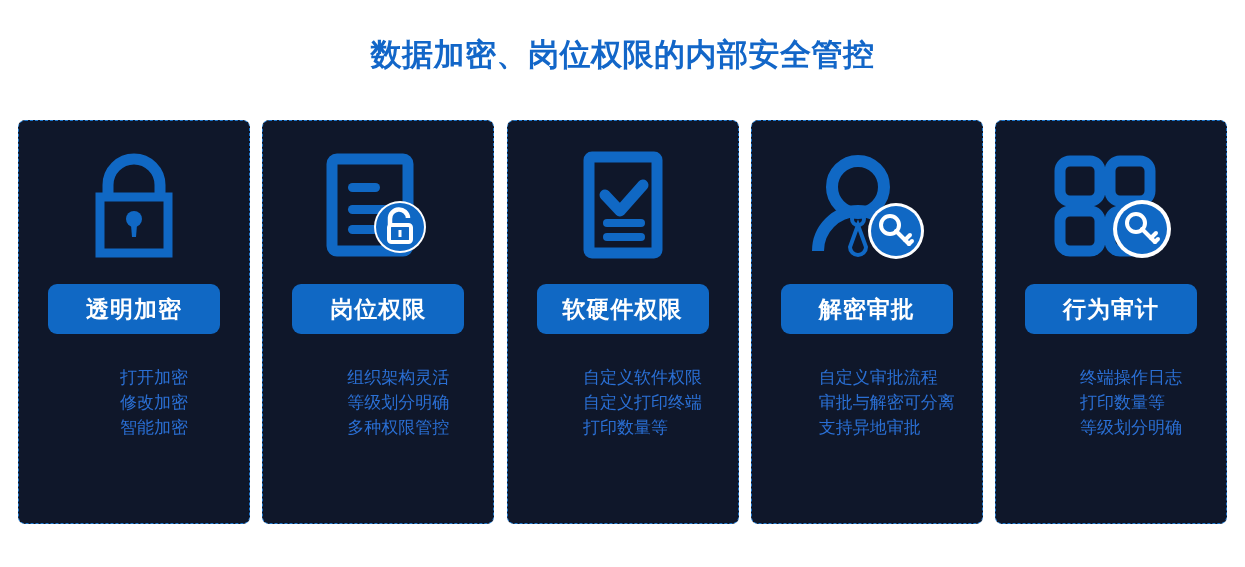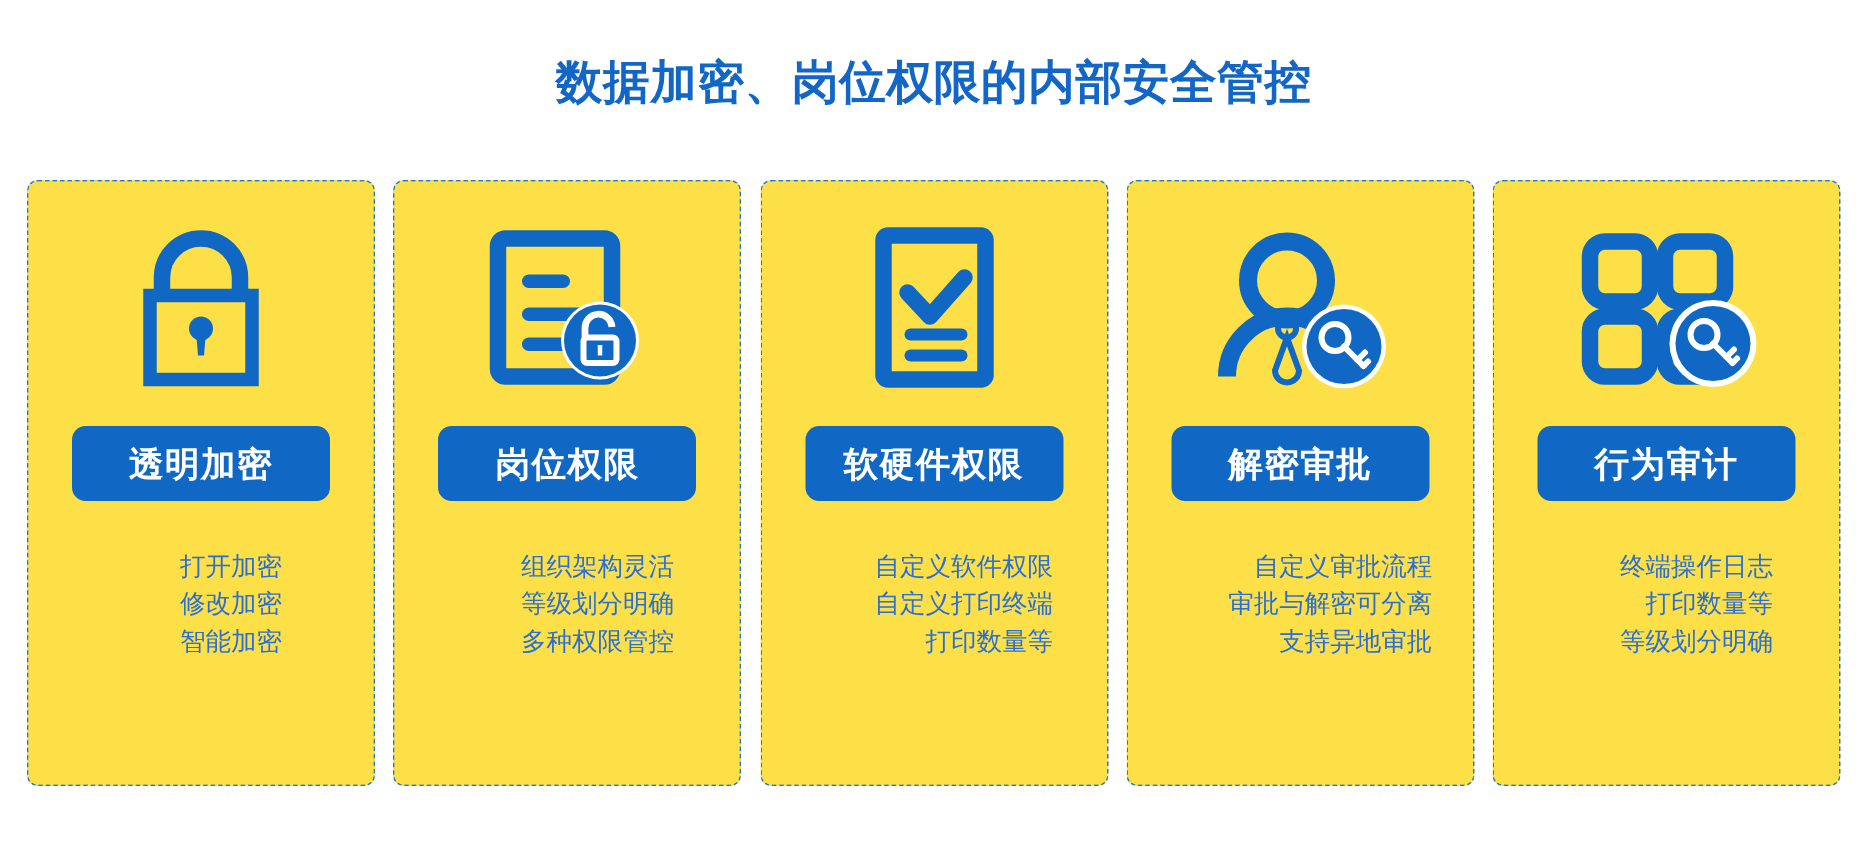--- a/index.html
+++ b/index.html
@@ -44,21 +44,21 @@
     justify-content: space-between;
     align-items: stretch;
   }
   .card {
     position: relative;
     width: 232px;
     height: 404px;
     box-sizing: border-box;
     border: 1px dashed #1f7ad1;
     border-radius: 7px;
-    background: #fde047;
+    background: #0f172a;
     display: flex;
     flex-direction: column;
     align-items: center;
   }
   .card-icon {
     height: 160px;
     width: 100%;
     display: flex;
     align-items: center;
     justify-content: center;
@@ -78,21 +78,21 @@
     font-weight: bold;
     letter-spacing: 1px;
     display: flex;
     align-items: center;
     justify-content: center;
     margin-top: 3px;
     white-space: nowrap;
   }
   .card-lines {
     margin-top: 31px;
-    text-align: right;
+    text-align: left;
     color: #2a6fd4;
     font-size: 17px;
     line-height: 25px;
     margin-left: 40px;
   }
   .card-line {
     display: block;
     white-space: nowrap;
   }
 </style>

